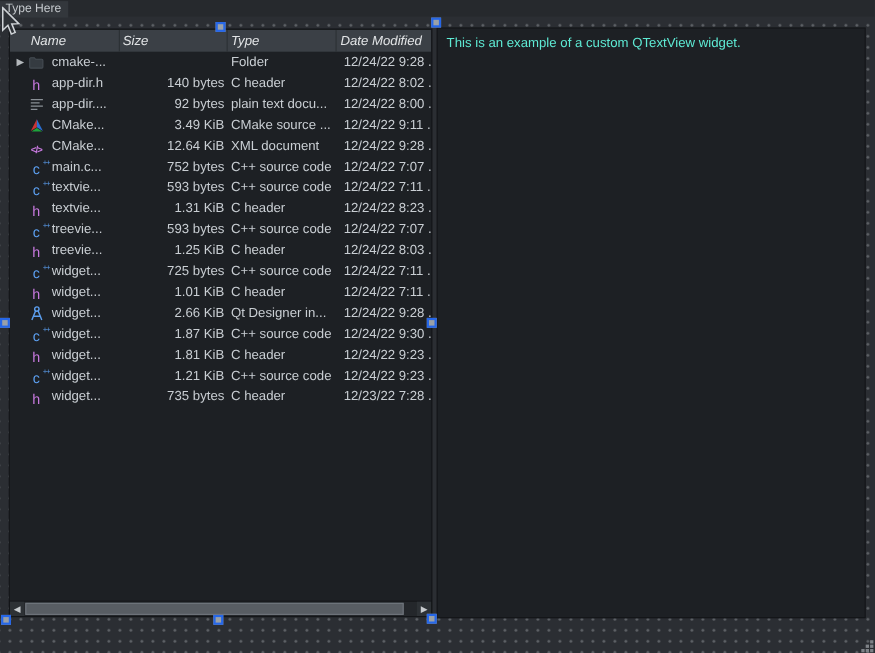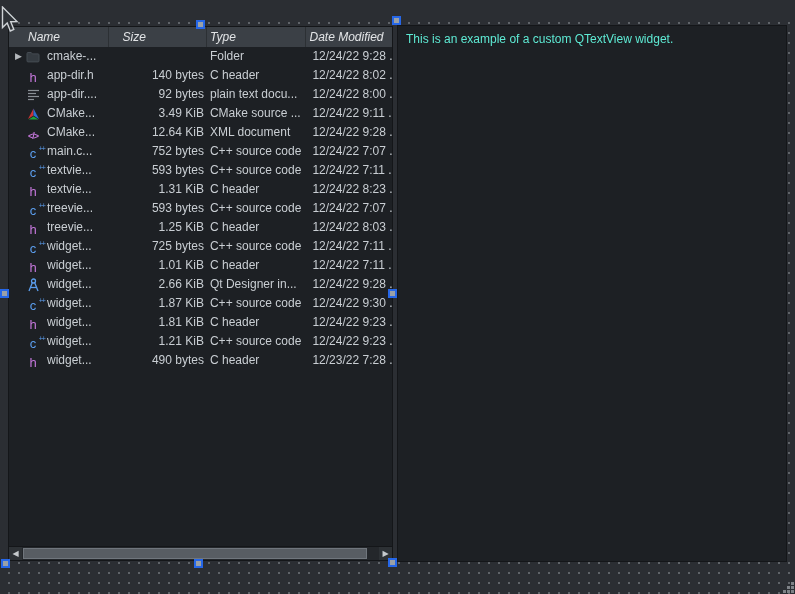--- a/index.html
+++ b/index.html
@@ -36,21 +36,21 @@
     position: absolute; left: 8px; top: 11px; width: 385px; height: 535px;
     background: #1d2024; border: 1px solid #141619;
     overflow: hidden;
   }
   .tree-header { display: flex; height: 20px; background: #3b4046; color: #e2e4e6; }
   .tree-header .hcell {
     line-height: 20px; border-right: 1px solid #2c3034;
     overflow: hidden; white-space: nowrap; font-style: italic;
   }
   .hcell.c-name { width: 100px; padding-left: 19px; }
-  .hcell.c-size { width: 99px;  padding-left: 14px; }
+  .hcell.c-size { width: 99px;  padding-left: 3px; }
   .hcell.c-type { width: 100px; padding-left: 3px; }
   .hcell.c-date { width: 86px;  padding-left: 3px; border-right: none; }
 
   .tree-body { position: absolute; left: 0; top: 20px; right: 0; bottom: 14px; }
   .trow { display: flex; height: 19px; line-height: 19px; white-space: nowrap; color: #c9ced3; }
   .tcell { overflow: hidden; }
   .tcell.c-name { width: 100px; display: flex; align-items: center; }
   .tcell.c-size { width: 99px; text-align: right; padding-right: 3px; }
   .tcell.c-type { width: 100px; padding-left: 3px; }
   .tcell.c-date { width: 86px;  padding-left: 6px; }
@@ -97,20 +97,23 @@
   .sizegrip i { position: absolute; width: 3px; height: 3px; background: #7e8287; }
 
   
   .cursor { position: absolute; left: 1px; top: 6px; pointer-events: none; }
 </style>
 </head>
 <body>
 
 <div id="stage">
 
+  <div class="menubar">
+    <span class="menu-item">Type Here</span>
+  </div>
 
   <div class="form-canvas">
 
     <div class="treeview">
       <div class="tree-header">
         <div class="hcell c-name">Name</div>
         <div class="hcell c-size">Size</div>
         <div class="hcell c-type">Type</div>
         <div class="hcell c-date">Date Modified</div>
       </div>
@@ -294,21 +297,21 @@
             <div class="tcell c-size">1.21 KiB</div>
             <div class="tcell c-type">C++ source code</div>
             <div class="tcell c-date">12/24/22 9:23 .</div>
           </div>
           <div class="trow">
             <div class="tcell c-name">
               <span class="branch"></span>
               <span class="ficon"><span class="ic-h">h</span></span>
               <span class="fname">widget...</span>
             </div>
-            <div class="tcell c-size">490 bytes</div>
+            <div class="tcell c-size">735 bytes</div>
             <div class="tcell c-type">C header</div>
             <div class="tcell c-date">12/23/22 7:28 .</div>
           </div>
         </div>
       <div class="hscroll">
         <div class="sb-btn">◀</div>
         <div class="sb-track">
           <div class="sb-thumb"></div>
         </div>
         <div class="sb-btn">▶</div>

